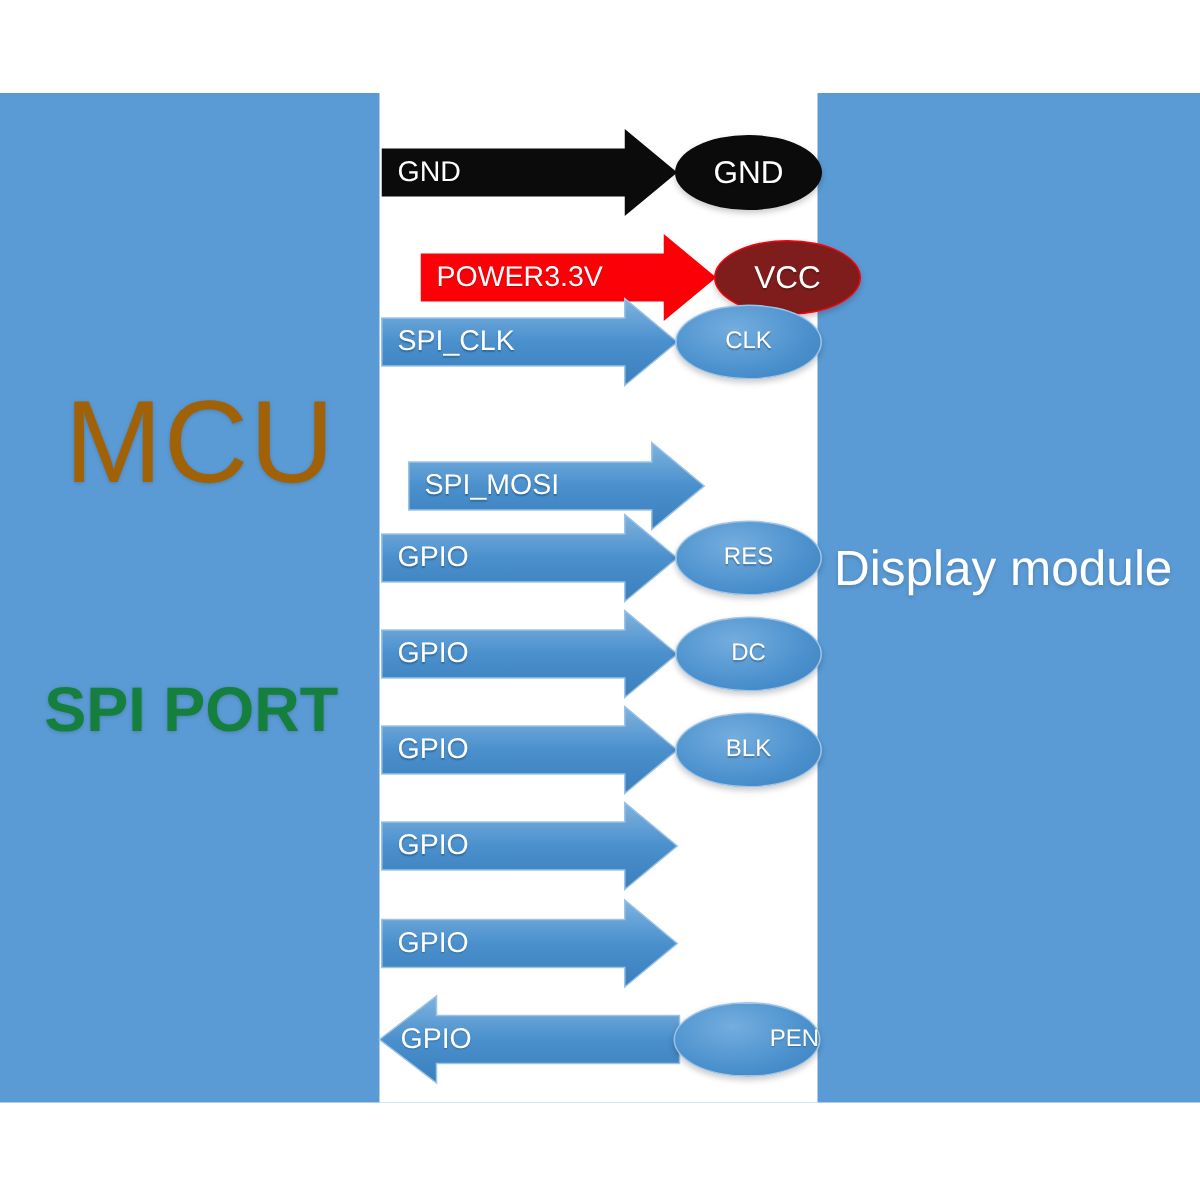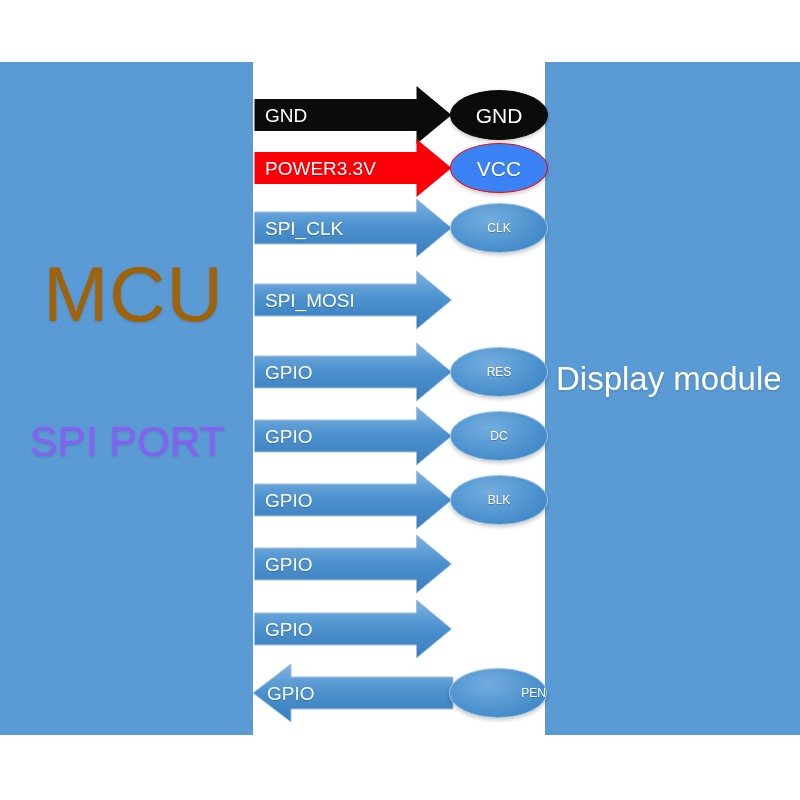--- a/index.html
+++ b/index.html
@@ -51,27 +51,27 @@
     color: #a16207;
     font-size: 78px;
     line-height: 1;
     letter-spacing: 1px;
     font-weight: 400;
     text-shadow: 0 1px 3px rgba(0,0,0,0.18);
   }
   .mcu-sub {
     position: absolute;
     left: 10px;
-    top: 421px;
+    top: 452px;
     width: 235px;
     text-align: center;
-    color: #8b5cf6;
+    color: #15803d;
     font-size: 42px;
     line-height: 1;
-    font-weight: 400;
+    font-weight: 700;
     text-shadow: 0 1px 3px rgba(0,0,0,0.18);
   }
 
   
   .display-title {
     position: absolute;
     left: 556px;
     top: 362px;
     color: #ffffff;
     font-size: 33px;
@@ -116,37 +116,37 @@
     position: absolute;
     top: 50%;
     transform: translateY(-50%);
     width: 96px;
     height: 48px;
     border-radius: 50%;
     display: flex;
     align-items: center;
     justify-content: center;
     color: #ffffff;
-    font-size: 12px;
+    font-size: 16px;
     line-height: 1;
     box-shadow: 0 2px 4px rgba(0,0,0,0.22);
     text-shadow: 0 1px 1px rgba(0,0,0,0.25);
   }
 
   .pin.blue {
     background: radial-gradient(ellipse at 40% 32%, #74adde 0%, #4a90cd 62%, #3c80bd 100%);
     border: 1px solid #9cc3e6;
   }
   .pin.black {
     background: #0b0b0b;
     border: 1px solid #0b0b0b;
     font-size: 21px;
   }
   .pin.red {
-    background: #3b82f6;
+    background: #7f1d1d;
     border: 1px solid #fb0007;
     font-size: 21px;
   }
 </style>
 </head>
 <body>
 
 <div id="stage">
 
   <div class="blue-band"></div>
@@ -166,21 +166,21 @@
               <stop offset="1" stop-color="#0b0b0b"></stop>
             </linearGradient>
           </defs>
           <path d="M0,15 L162,15 L162,2 L197,31 L162,60 L162,47 L0,47 Z" fill="url(#g0)" stroke="#0b0b0b" stroke-width="0"></path>
         </svg>
         <div class="arrow-label fwd">GND</div>
         <div class="pin black" style="left: 197px;">
           <span>GND</span>
         </div>
       </div>
-      <div class="row" style="top: 137px;">
+      <div class="row" style="top: 154px; margin-left: 26px;">
         <svg class="arrow-svg" width="197" height="62" viewBox="0 0 197 62">
           <defs>
             <linearGradient id="g1" x1="0" y1="0" x2="0" y2="1">
               <stop offset="0" stop-color="#fb0007"></stop>
               <stop offset="0.5" stop-color="#fb0007"></stop>
               <stop offset="1" stop-color="#fb0007"></stop>
             </linearGradient>
           </defs>
           <path d="M0,15 L162,15 L162,2 L197,31 L162,60 L162,47 L0,47 Z" fill="url(#g1)" stroke="#fb0007" stroke-width="0"></path>
         </svg>
@@ -198,21 +198,21 @@
               <stop offset="1" stop-color="#3b7fbd"></stop>
             </linearGradient>
           </defs>
           <path d="M0,15 L162,15 L162,2 L197,31 L162,60 L162,47 L0,47 Z" fill="url(#g2)" stroke="#9cc3e6" stroke-width="1"></path>
         </svg>
         <div class="arrow-label fwd">SPI_CLK</div>
         <div class="pin blue" style="left: 197px;">
           <span>CLK</span>
         </div>
       </div>
-      <div class="row" style="top: 269px;">
+      <div class="row" style="top: 293px; margin-left: 18px;">
         <svg class="arrow-svg" width="197" height="62" viewBox="0 0 197 62">
           <defs>
             <linearGradient id="g3" x1="0" y1="0" x2="0" y2="1">
               <stop offset="0" stop-color="#7fb3e0"></stop>
               <stop offset="0.5" stop-color="#4a90cd"></stop>
               <stop offset="1" stop-color="#3b7fbd"></stop>
             </linearGradient>
           </defs>
           <path d="M0,15 L162,15 L162,2 L197,31 L162,60 L162,47 L0,47 Z" fill="url(#g3)" stroke="#9cc3e6" stroke-width="1"></path>
         </svg>

